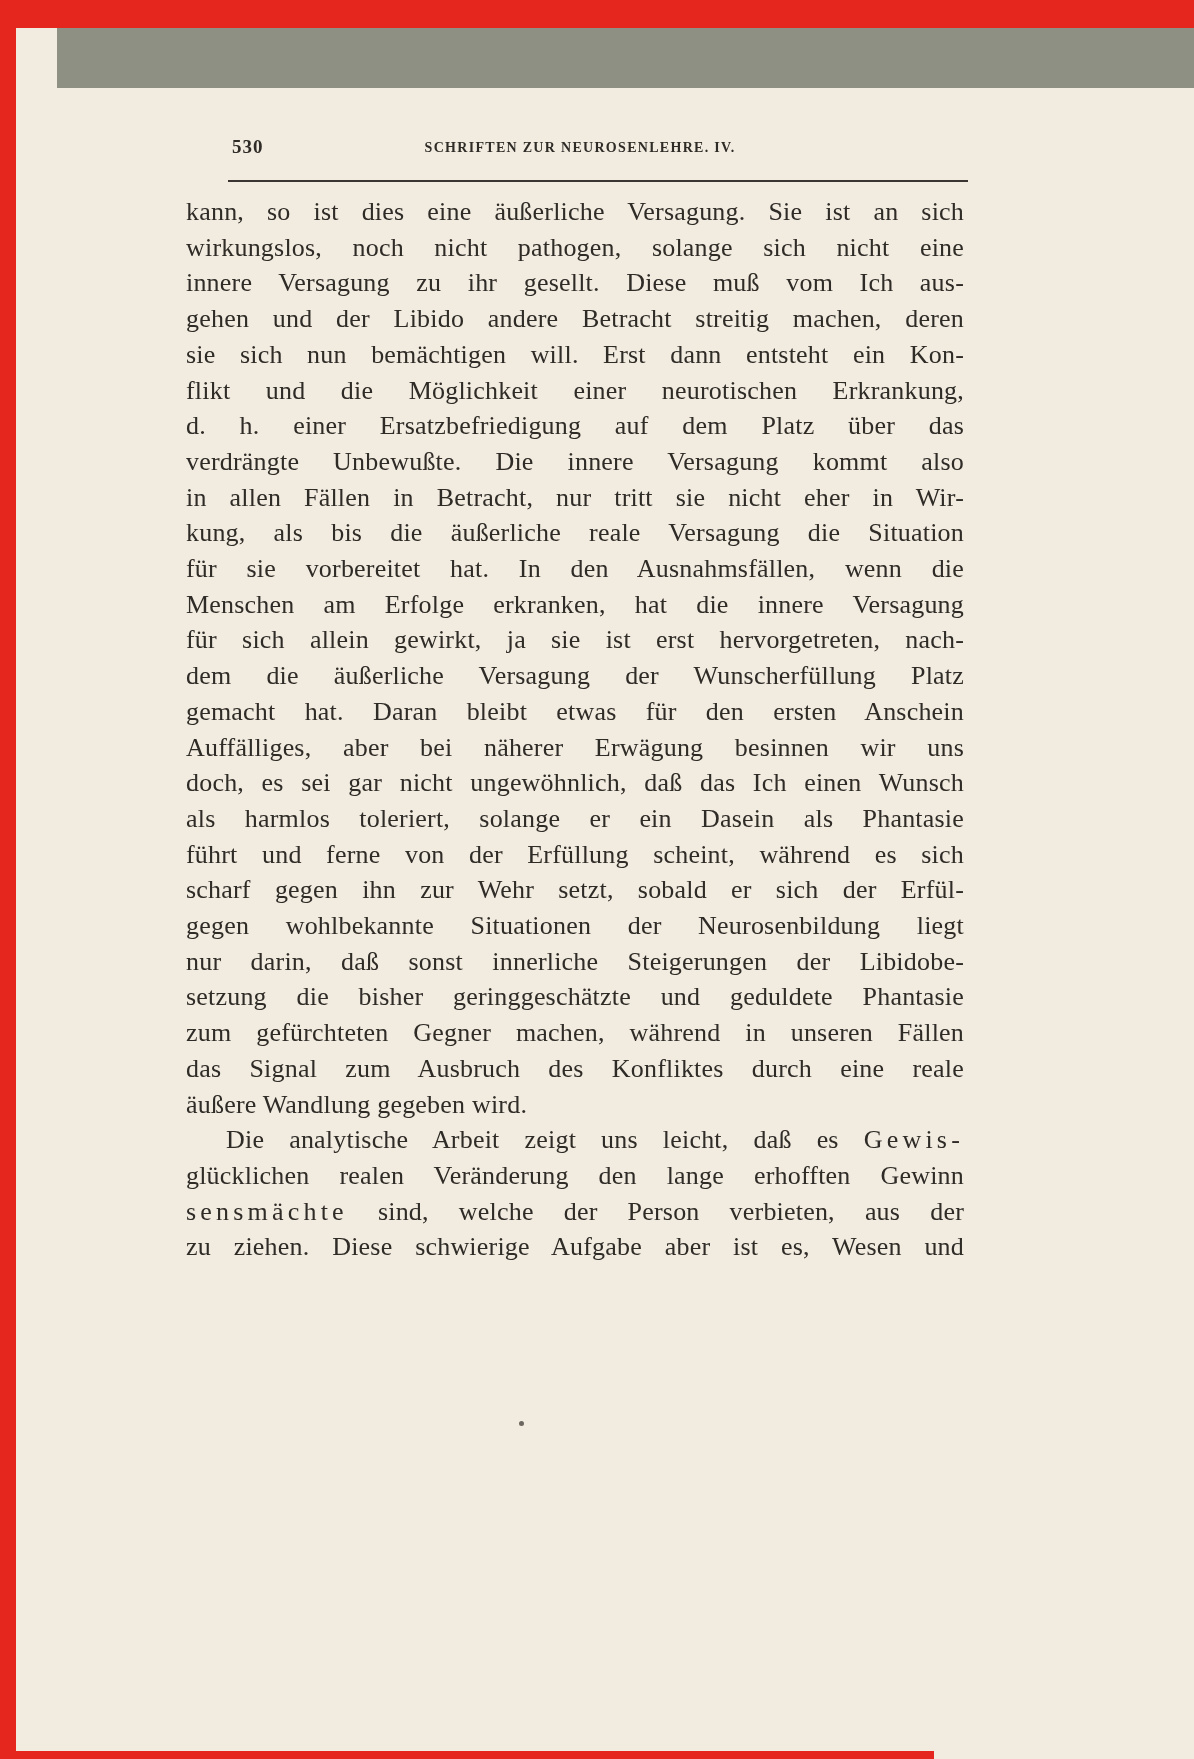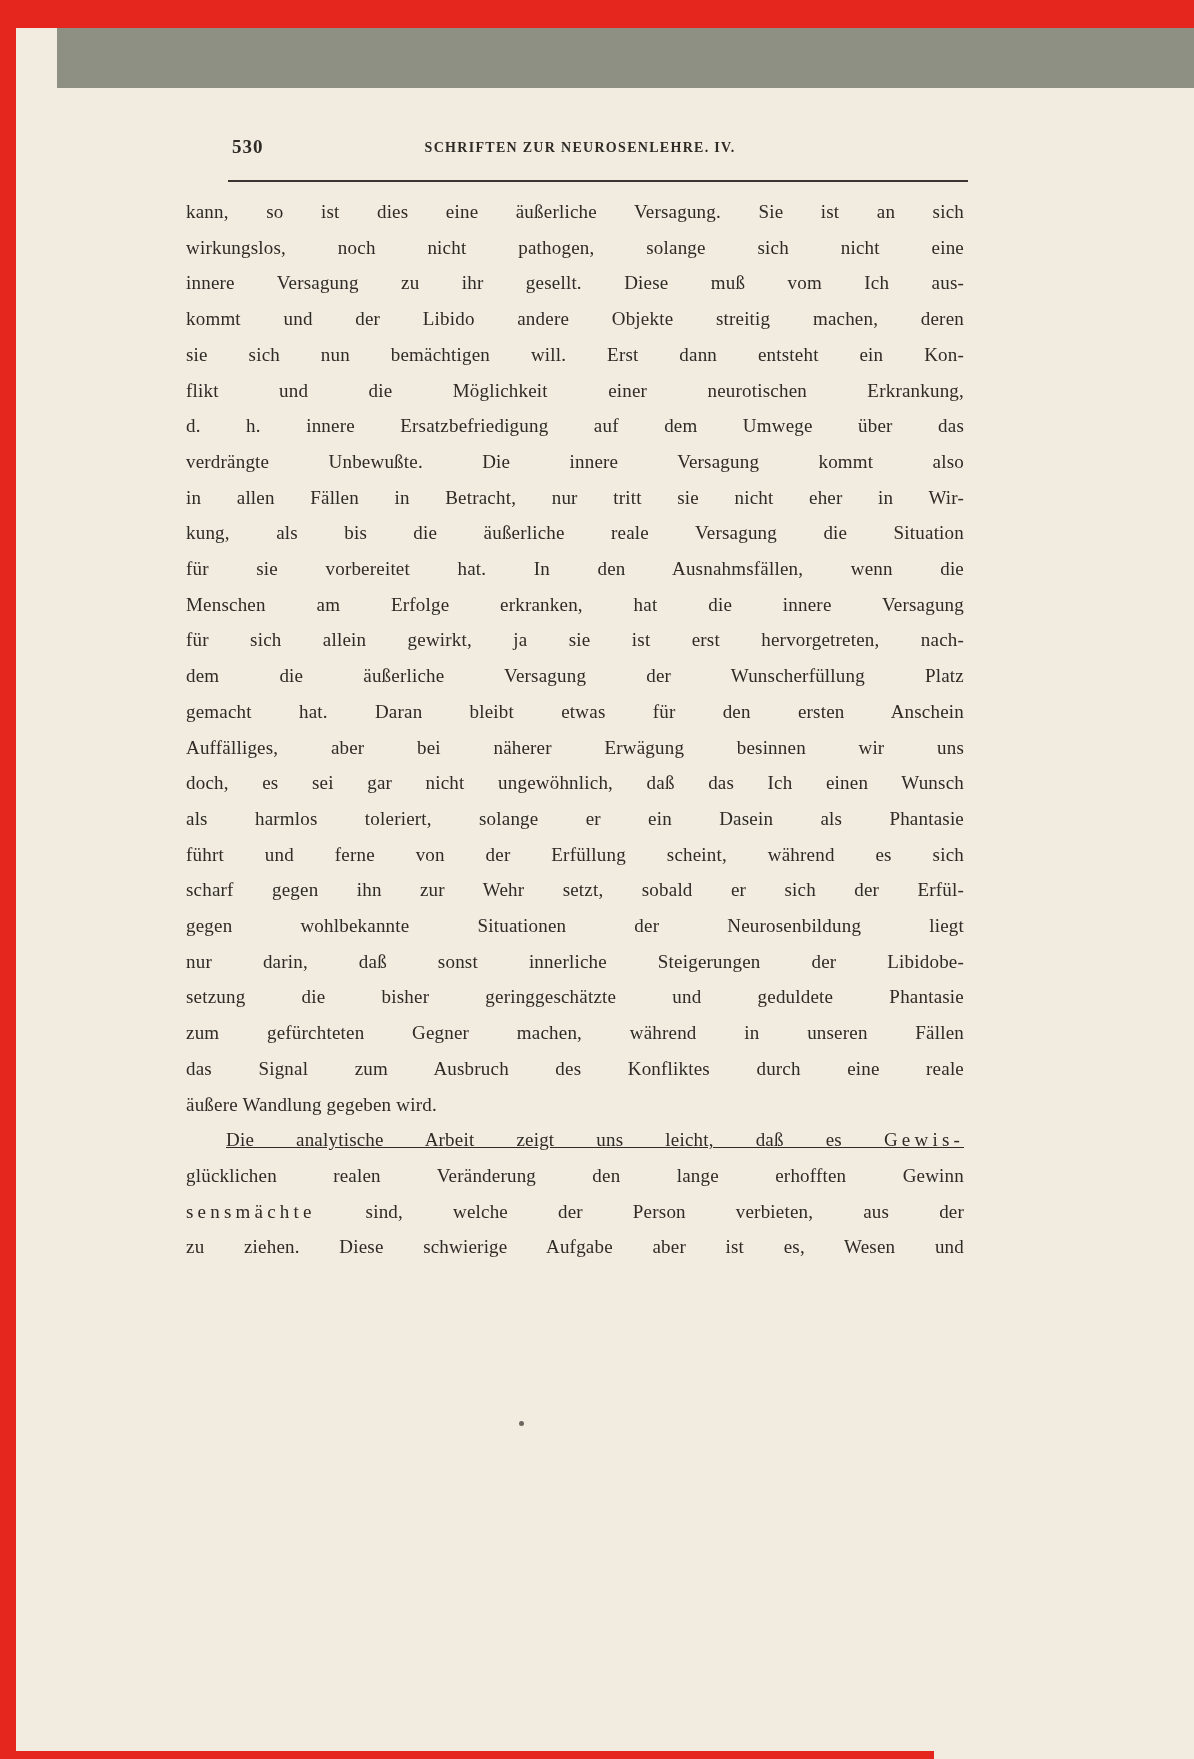--- a/index.html
+++ b/index.html
@@ -56,32 +56,32 @@
   }
   .rule {
     position: absolute;
     top: 180px; left: 228px; width: 740px; height: 2px;
     background: var(--rule, #3a3530);
   }
   
   .body-text {
     position: absolute;
     top: 194px; left: 186px; width: 778px;
-    font-size: 19px;
+    font-size: 26px;
     line-height: 35.7px;
     letter-spacing: 0.2px;
     color: var(--ink, #2f2b26);
   }
   .line {
     text-align: justify;
     text-align-last: justify;
     text-justify: inter-word;
   }
   .line.no-just { text-align-last: left; }
-  .line.indent { text-indent: 40px; text-decoration: underline; }
+  .line.indent { text-indent: 40px; }
   .gesperrt { letter-spacing: 4.2px; }
   .speck {
     position: absolute;
     left: 519px; top: 1421px;
     width: 5px; height: 5px;
     border-radius: 50%;
     background: #4a453f;
     opacity: 0.8;
   }
 </style>
@@ -97,24 +97,24 @@
   <div class="header">
     <span class="pagenum">530</span>
     <span class="running-title">SCHRIFTEN ZUR NEUROSENLEHRE. IV.</span>
   </div>
   <div class="rule"></div>
 
   <div class="body-text">
       <div class="line"><span>kann, so ist dies eine äußerliche Versagung. Sie ist an sich</span></div>
       <div class="line"><span>wirkungslos, noch nicht pathogen, solange sich nicht eine</span></div>
       <div class="line"><span>innere Versagung zu ihr gesellt. Diese muß vom Ich aus-</span></div>
-      <div class="line"><span>kommt und der Libido andere Objekte streitig machen, deren</span></div>
+      <div class="line"><span>gehen und der Libido andere Betracht streitig machen, deren</span></div>
       <div class="line"><span>sie sich nun bemächtigen will. Erst dann entsteht ein Kon-</span></div>
       <div class="line"><span>flikt und die Möglichkeit einer neurotischen Erkrankung,</span></div>
-      <div class="line"><span>d. h. innere Ersatzbefriedigung auf dem Umwege über das</span></div>
+      <div class="line"><span>d. h. einer Ersatzbefriedigung auf dem Platz über das</span></div>
       <div class="line"><span>verdrängte Unbewußte. Die innere Versagung kommt also</span></div>
       <div class="line"><span>in allen Fällen in Betracht, nur tritt sie nicht eher in Wir-</span></div>
       <div class="line"><span>kung, als bis die äußerliche reale Versagung die Situation</span></div>
       <div class="line"><span>für sie vorbereitet hat. In den Ausnahmsfällen, wenn die</span></div>
       <div class="line"><span>Menschen am Erfolge erkranken, hat die innere Versagung</span></div>
       <div class="line"><span>für sich allein gewirkt, ja sie ist erst hervorgetreten, nach-</span></div>
       <div class="line"><span>dem die äußerliche Versagung der Wunscherfüllung Platz</span></div>
       <div class="line"><span>gemacht hat. Daran bleibt etwas für den ersten Anschein</span></div>
       <div class="line"><span>Auffälliges, aber bei näherer Erwägung besinnen wir uns</span></div>
       <div class="line"><span>doch, es sei gar nicht ungewöhnlich, daß das Ich einen Wunsch</span></div>

